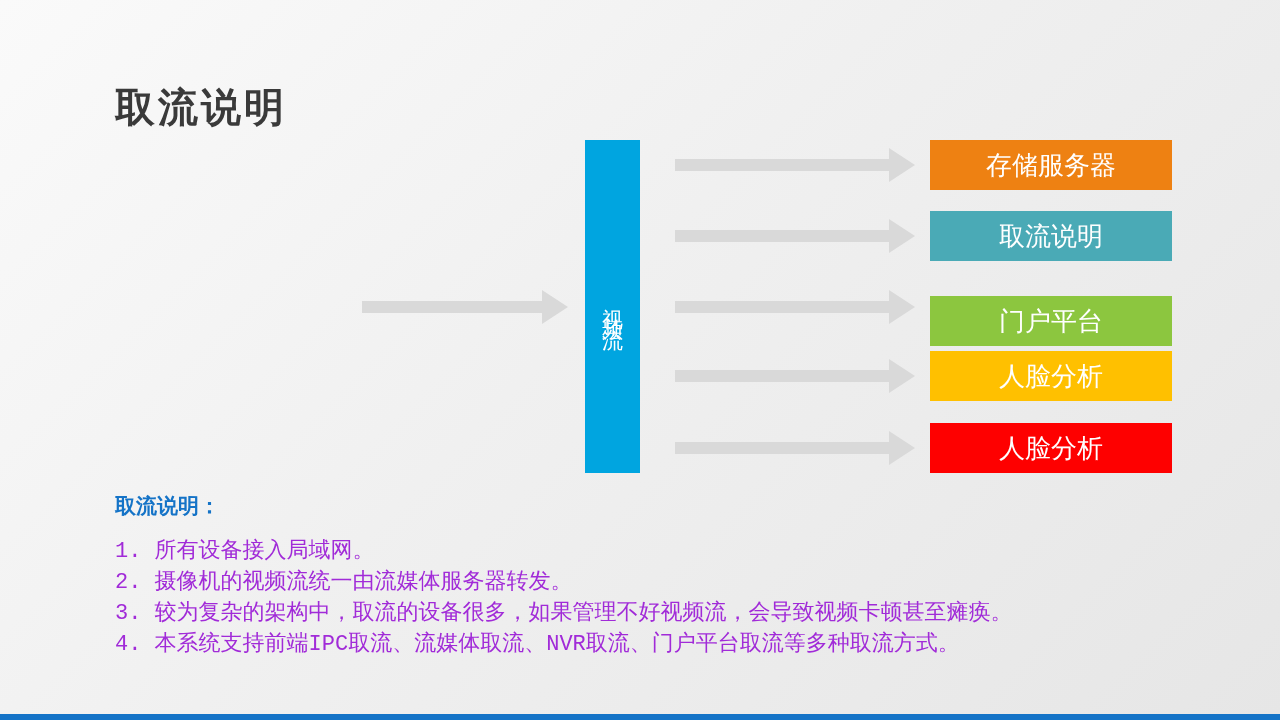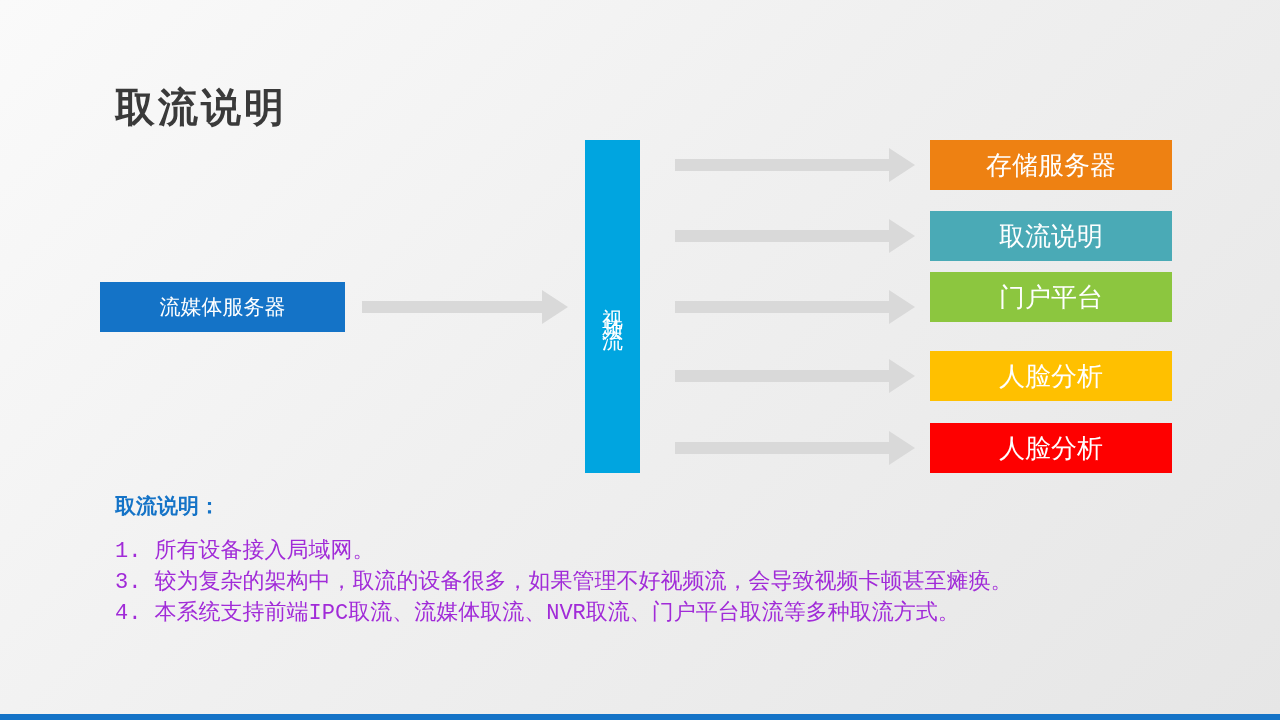--- a/index.html
+++ b/index.html
@@ -46,23 +46,20 @@
   .note-item{font-size:22px;line-height:31px;white-space:nowrap;}
   .bottom-bar{position:absolute;left:0;bottom:0;width:100%;height:6px;}
 </style>
 </head>
 <body>
 
 <div class="slide">
 
   <h1 class="title">取流说明</h1>
 
-  <div class="source-box cjk-serif" style="background: rgb(20, 115, 199);">
-    <span>流媒体服务器</span>
-  </div>
 
   <div class="arrow main-arrow">
     <div class="arrow-body" style="background: rgb(217, 217, 217);"></div>
     <div class="arrow-head" style="border-left-color: rgb(217, 217, 217);"></div>
   </div>
 
   <div class="hub" style="background: rgb(0, 165, 224);">
     <span class="hub-label cjk-serif">视频流</span>
   </div>
 
@@ -78,21 +75,21 @@
         <div class="arrow-body" style="background: rgb(217, 217, 217);"></div>
         <div class="arrow-head" style="border-left-color: rgb(217, 217, 217);"></div>
       </div>
       <div class="target-box cjk-serif" style="top: 211px; background: rgb(74, 170, 182);">
         <span>取流说明</span>
       </div>
       <div class="arrow target-arrow" style="top: 290px;">
         <div class="arrow-body" style="background: rgb(217, 217, 217);"></div>
         <div class="arrow-head" style="border-left-color: rgb(217, 217, 217);"></div>
       </div>
-      <div class="target-box cjk-serif" style="top: 272px; background: rgb(140, 198, 63);">
+      <div class="target-box cjk-serif" style="top: 296px; background: rgb(140, 198, 63);">
         <span>门户平台</span>
       </div>
       <div class="arrow target-arrow" style="top: 359px;">
         <div class="arrow-body" style="background: rgb(217, 217, 217);"></div>
         <div class="arrow-head" style="border-left-color: rgb(217, 217, 217);"></div>
       </div>
       <div class="target-box cjk-serif" style="top: 351px; background: rgb(255, 192, 0); justify-content: center;">
         <span>人脸分析</span>
       </div>
       <div class="arrow target-arrow" style="top: 431px;">
@@ -101,20 +98,21 @@
       </div>
       <div class="target-box cjk-serif" style="top: 423px; background: rgb(254, 0, 0);">
         <span>人脸分析</span>
       </div>
     </div>
 
   <div class="notes cjk-serif">
     <div class="notes-heading" style="color: rgb(20, 115, 199);">取流说明：</div>
     <div id="notes-list">
         <div class="note-item" style="color: rgb(161, 43, 216);">1. 所有设备接入局域网。</div>
+        <div class="note-item" style="color: rgb(161, 43, 216);">2. 摄像机的视频流统一由流媒体服务器转发。</div>
         <div class="note-item" style="color: rgb(161, 43, 216);">3. 较为复杂的架构中，取流的设备很多，如果管理不好视频流，会导致视频卡顿甚至瘫痪。</div>
         <div class="note-item" style="color: rgb(161, 43, 216);">4. 本系统支持前端IPC取流、流媒体取流、NVR取流、门户平台取流等多种取流方式。</div>
       </div>
   </div>
 
   <div class="bottom-bar" style="background: rgb(20, 115, 199);"></div>
 
 </div>
 
 </body></html>

